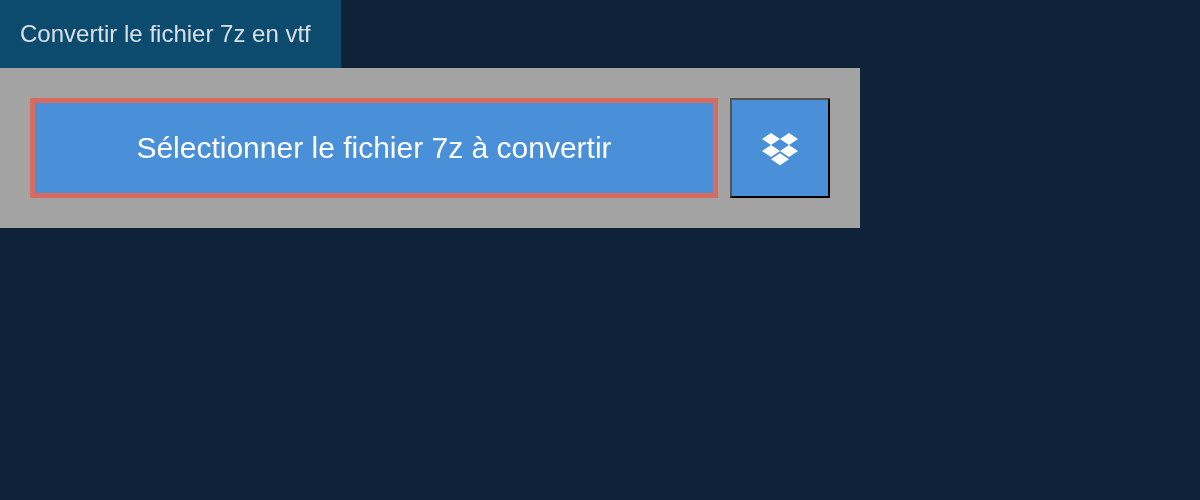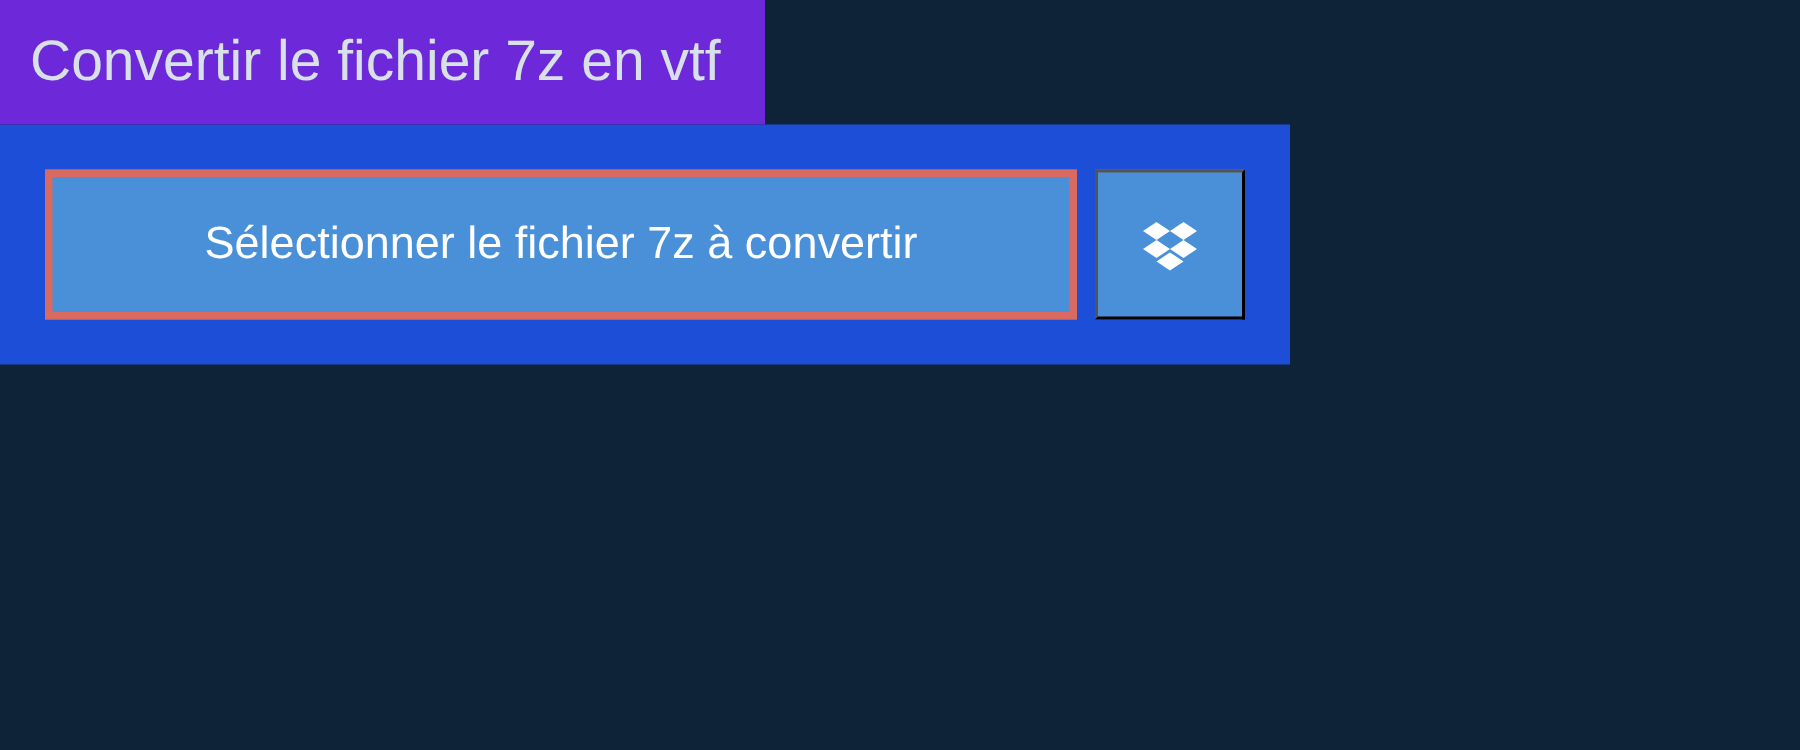--- a/index.html
+++ b/index.html
@@ -8,29 +8,29 @@
       box-sizing: border-box;
     }
     body {
       background-color: #0e2338;
       font-family: -apple-system, BlinkMacSystemFont, 'Segoe UI', Arial, sans-serif;
       width: 1200px;
       height: 500px;
       overflow: hidden;
     }
     .header-tab {
-      background-color: #6d28d9;
+      background-color: #0c4a6e;
       display: inline-block;
       padding: 20px 30px 20px 20px;
       color: #d8e0e8;
-      font-size: 38px;
+      font-size: 24px;
       font-weight: 400;
     }
     .main-panel {
-      background-color: #1d4ed8;
+      background-color: #a3a3a3;
       padding: 30px;
       margin-top: 0;
       width: 860px;
     }
     .button-row {
       display: flex;
       gap: 12px;
     }
     .select-file-button {
       background-color: #4a90d9;

